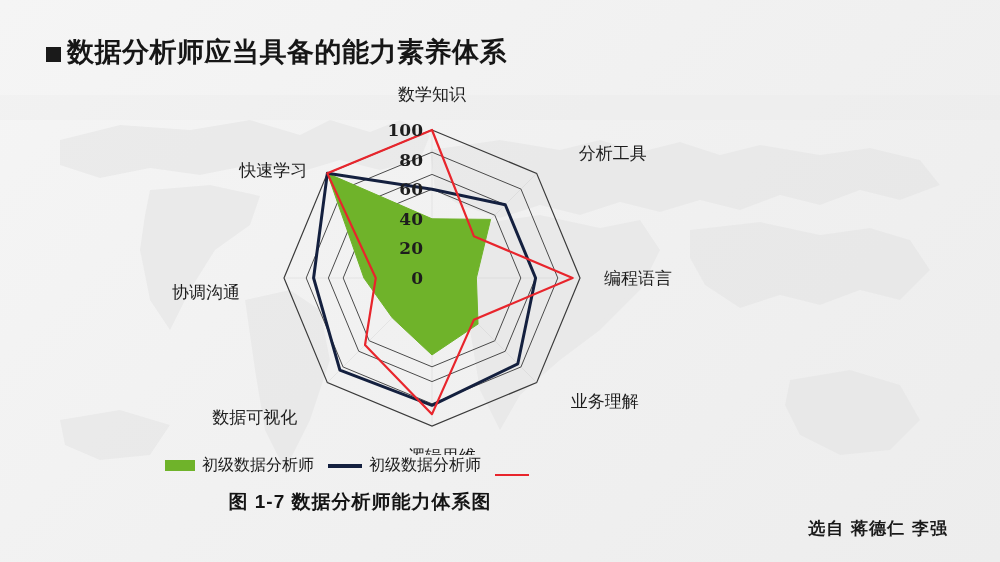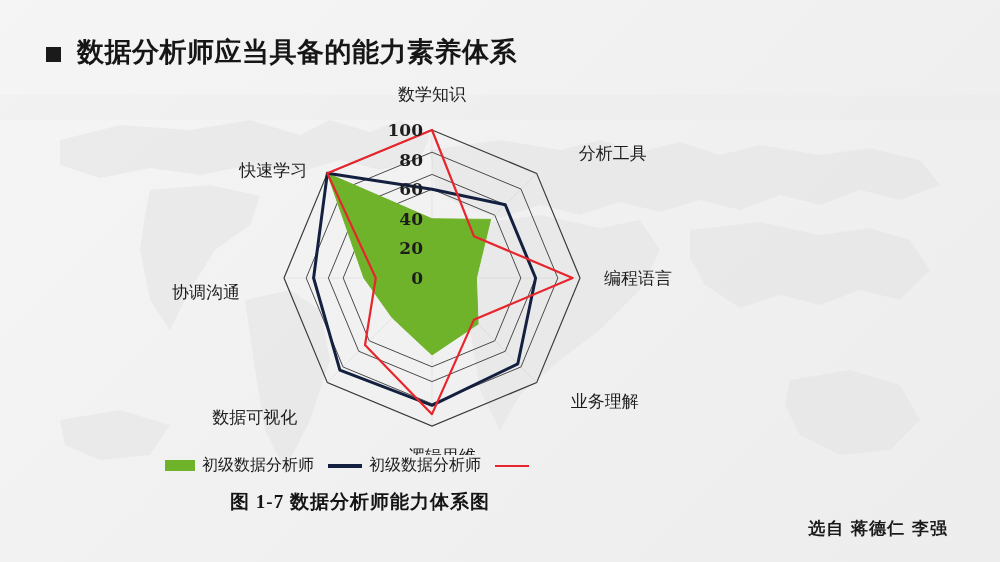--- a/index.html
+++ b/index.html
@@ -31,21 +31,21 @@
   }
   #worldmap path { fill: #e4e4e4; }
 
   
   #title-bar {
     position: absolute;
     left: 46px;
     top: 34px;
     display: flex;
     align-items: center;
-    gap: 16px;
+    gap: 6px;
   }
   #title-bullet {
     width: 15px;
     height: 15px;
     background: #1a1a1a;
     display: inline-block;
     margin-top: 4px;
   }
   #title-text {
     font-family: "DejaVu Sans", "Liberation Sans", sans-serif;
@@ -86,21 +86,21 @@
     stroke: #3a3a3a;
     stroke-width: 1.2;
   }
 
   
   #legend {
     position: absolute;
     left: 165px;
     top: 455px;
     display: flex;
-    align-items: center;
+    align-items: flex-end;
     gap: 14px;
     font-family: "DejaVu Serif", "Liberation Serif", serif;
     font-size: 16px;
     color: #1b1b1b;
   }
   .legend-item {
     display: flex;
     align-items: center;
     gap: 7px;
     white-space: nowrap;
@@ -117,21 +117,21 @@
     border-top-style: solid;
   }
 
   
   #caption {
     position: absolute;
     left: 0;
     top: 489px;
     width: 720px;
     text-align: center;
-    font-family: Liberation Serif, serif;
+    font-family: Liberation Sans, sans-serif;
     font-size: 19px;
     font-weight: bold;
     color: #141414;
     letter-spacing: 1px;
   }
 
   
   #source {
     position: absolute;
     right: 52px;

